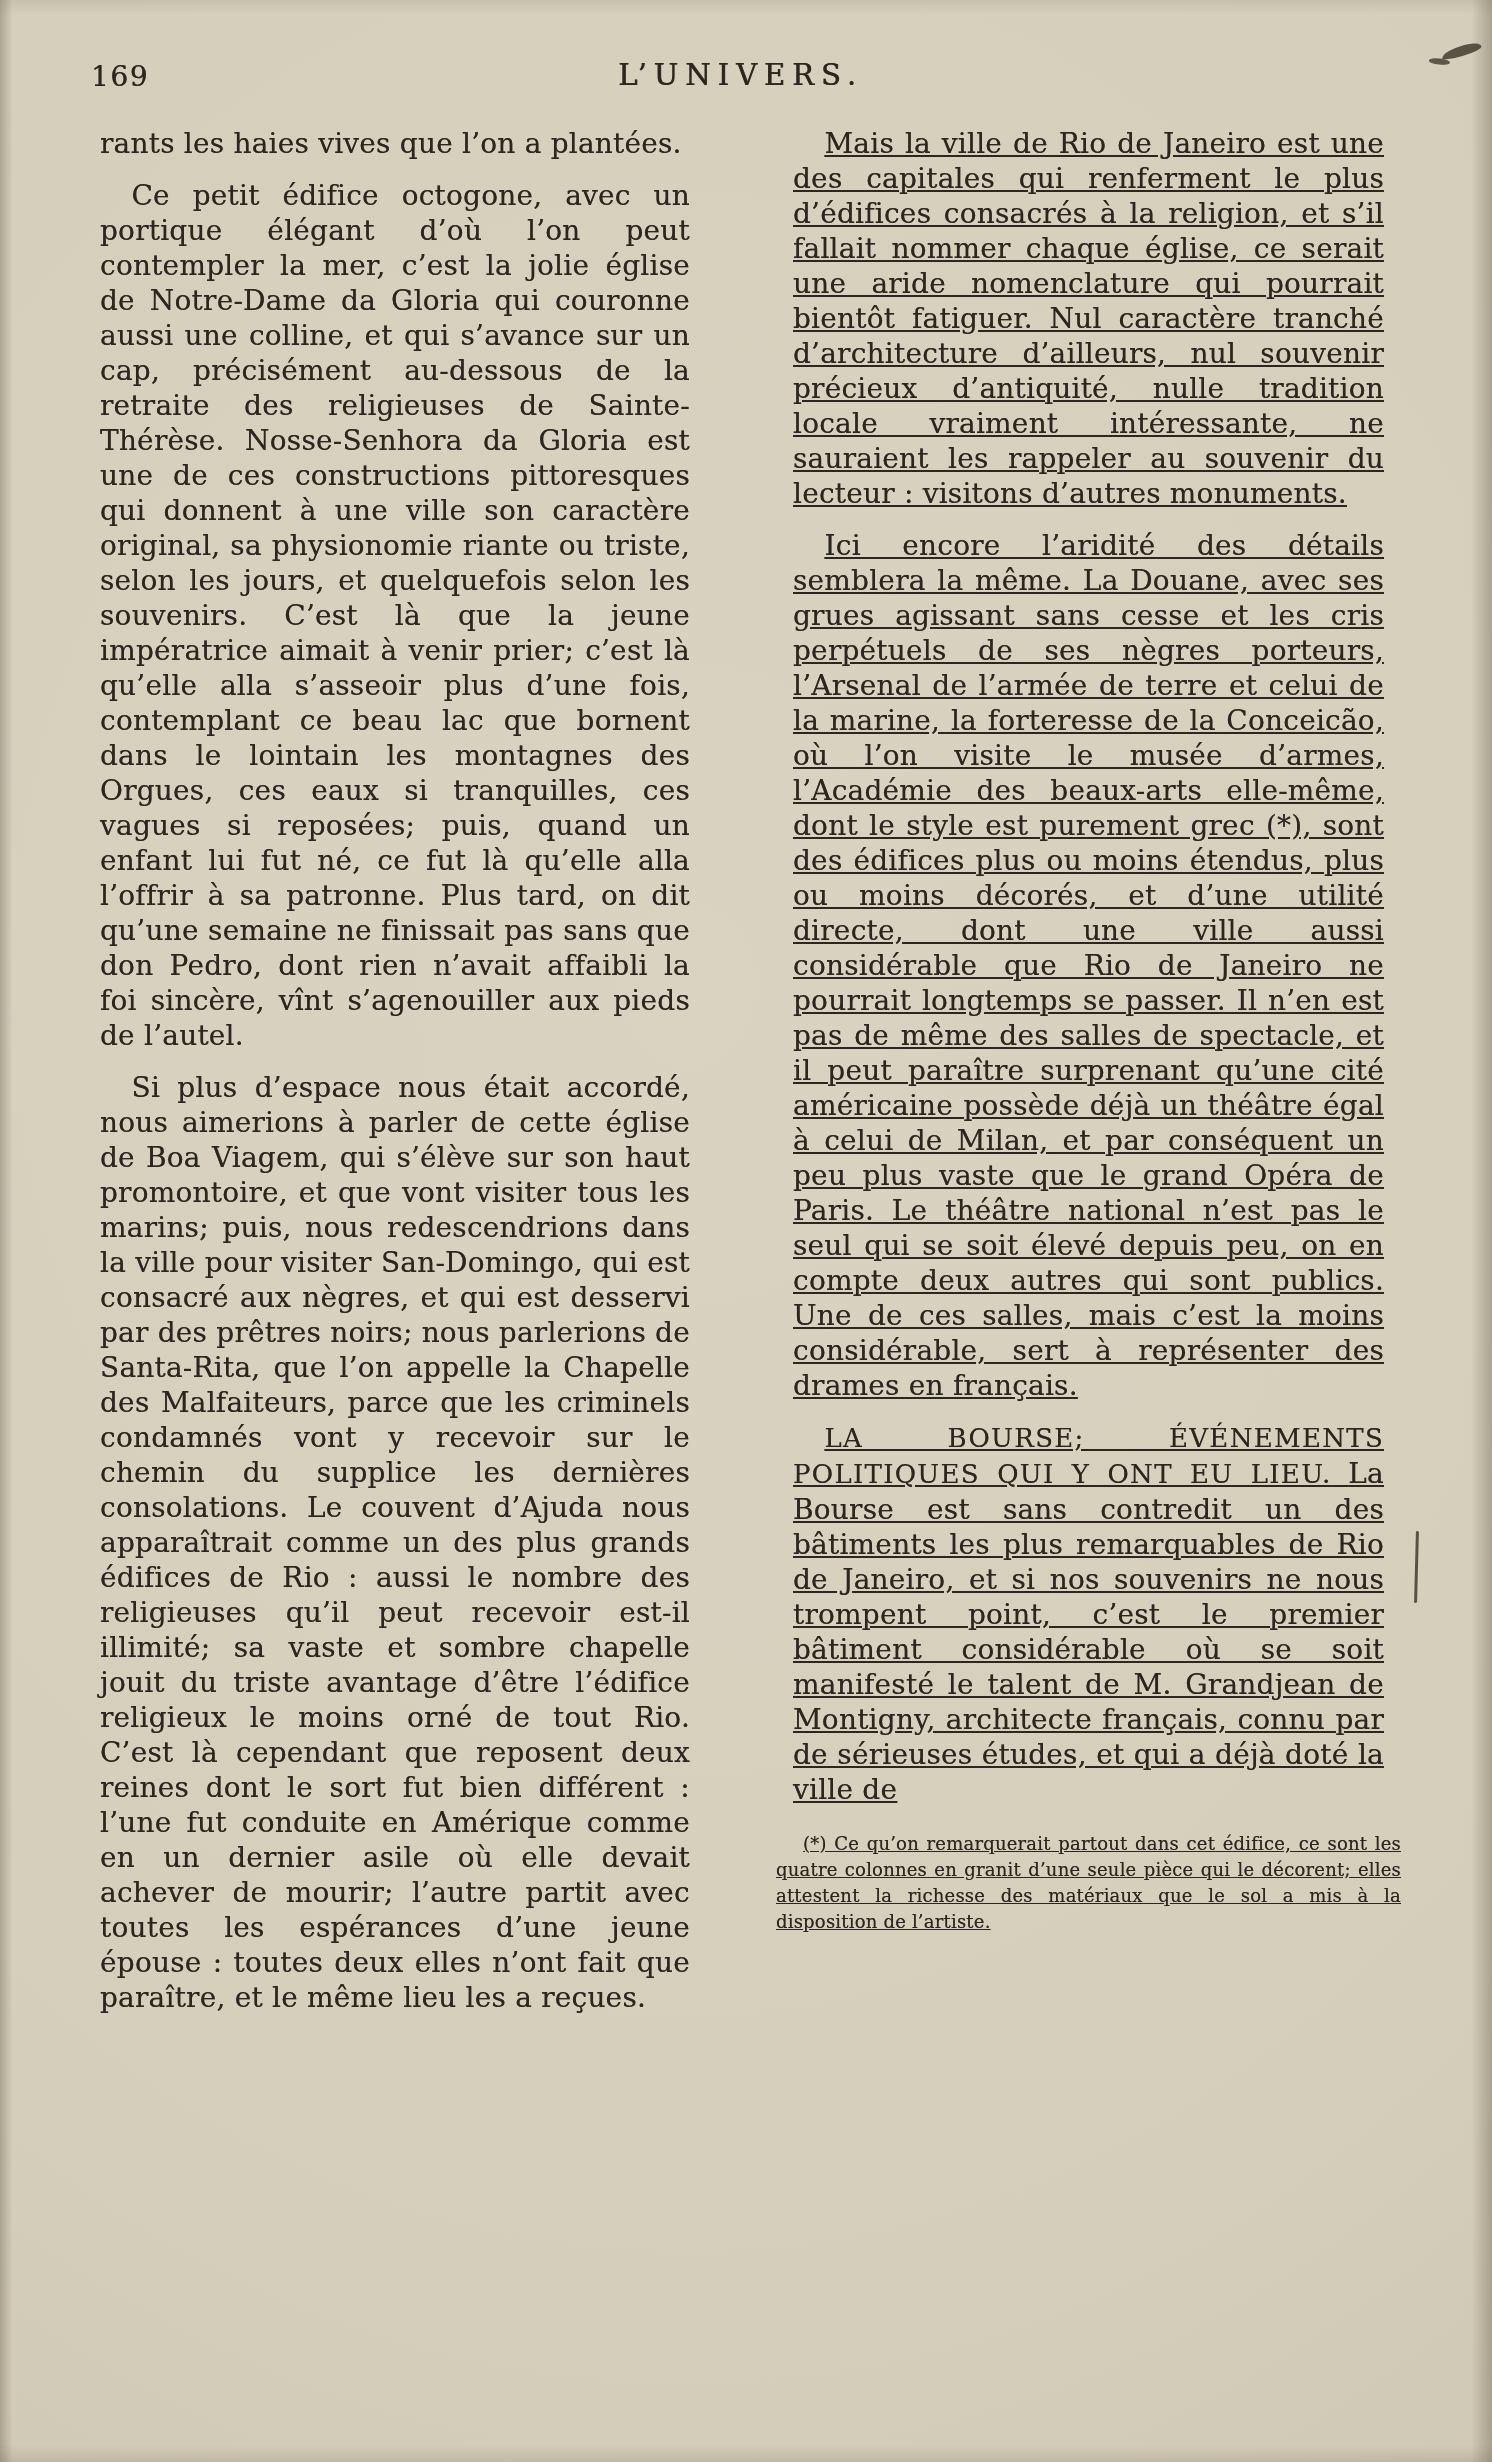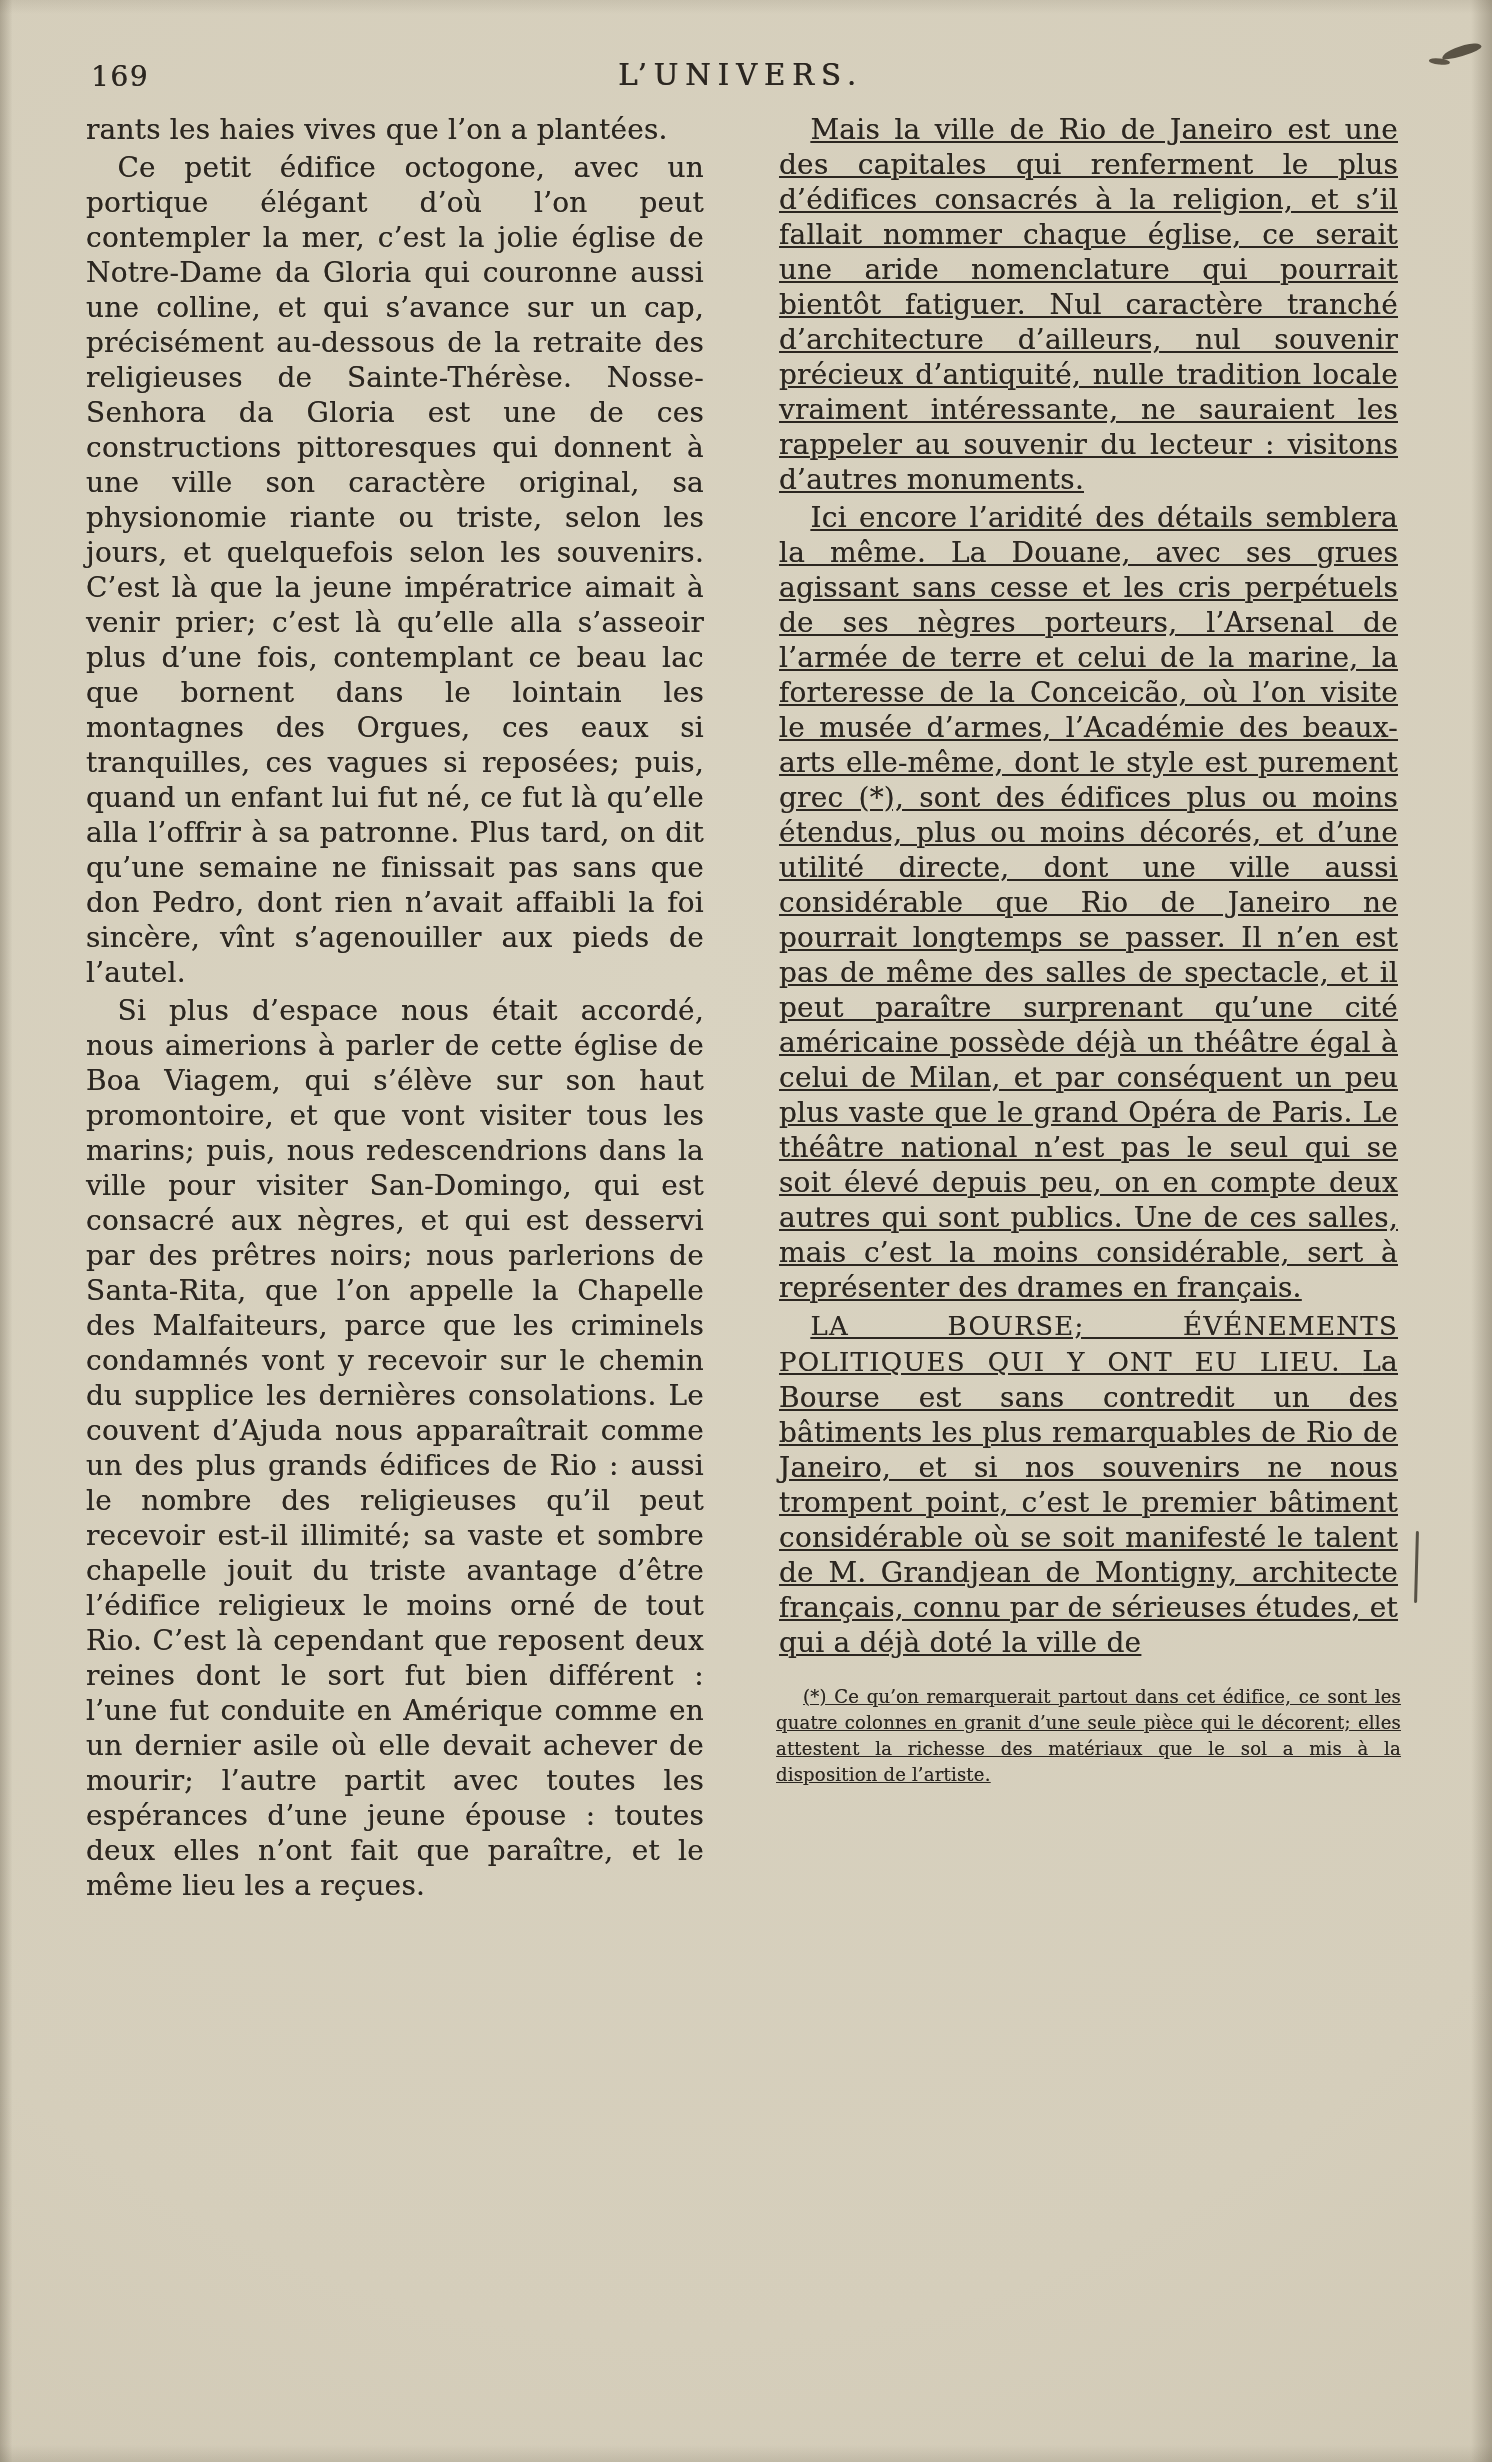--- a/index.html
+++ b/index.html
@@ -98,21 +98,21 @@
     text-align: justify;
     font-size: 28px;
     line-height: 35px;
     letter-spacing: 0.2px;
     text-shadow: 0 0 0.5px rgba(43,38,32,0.65);
     hyphens: auto;
     -webkit-hyphens: auto;
   }
   .column-right { width: 625px; text-decoration: underline; }
   .para {
-    margin: 3px;
+    margin: 17px;
     text-indent: 31.5px;
   }
   .para.no-indent { text-indent: 0; }
   .sc-heading {
     font-size: 26px;
     letter-spacing: 1.3px;
   }
   .footnote {
     margin: 23.6px 0 0 0;
     font-size: 18px;

